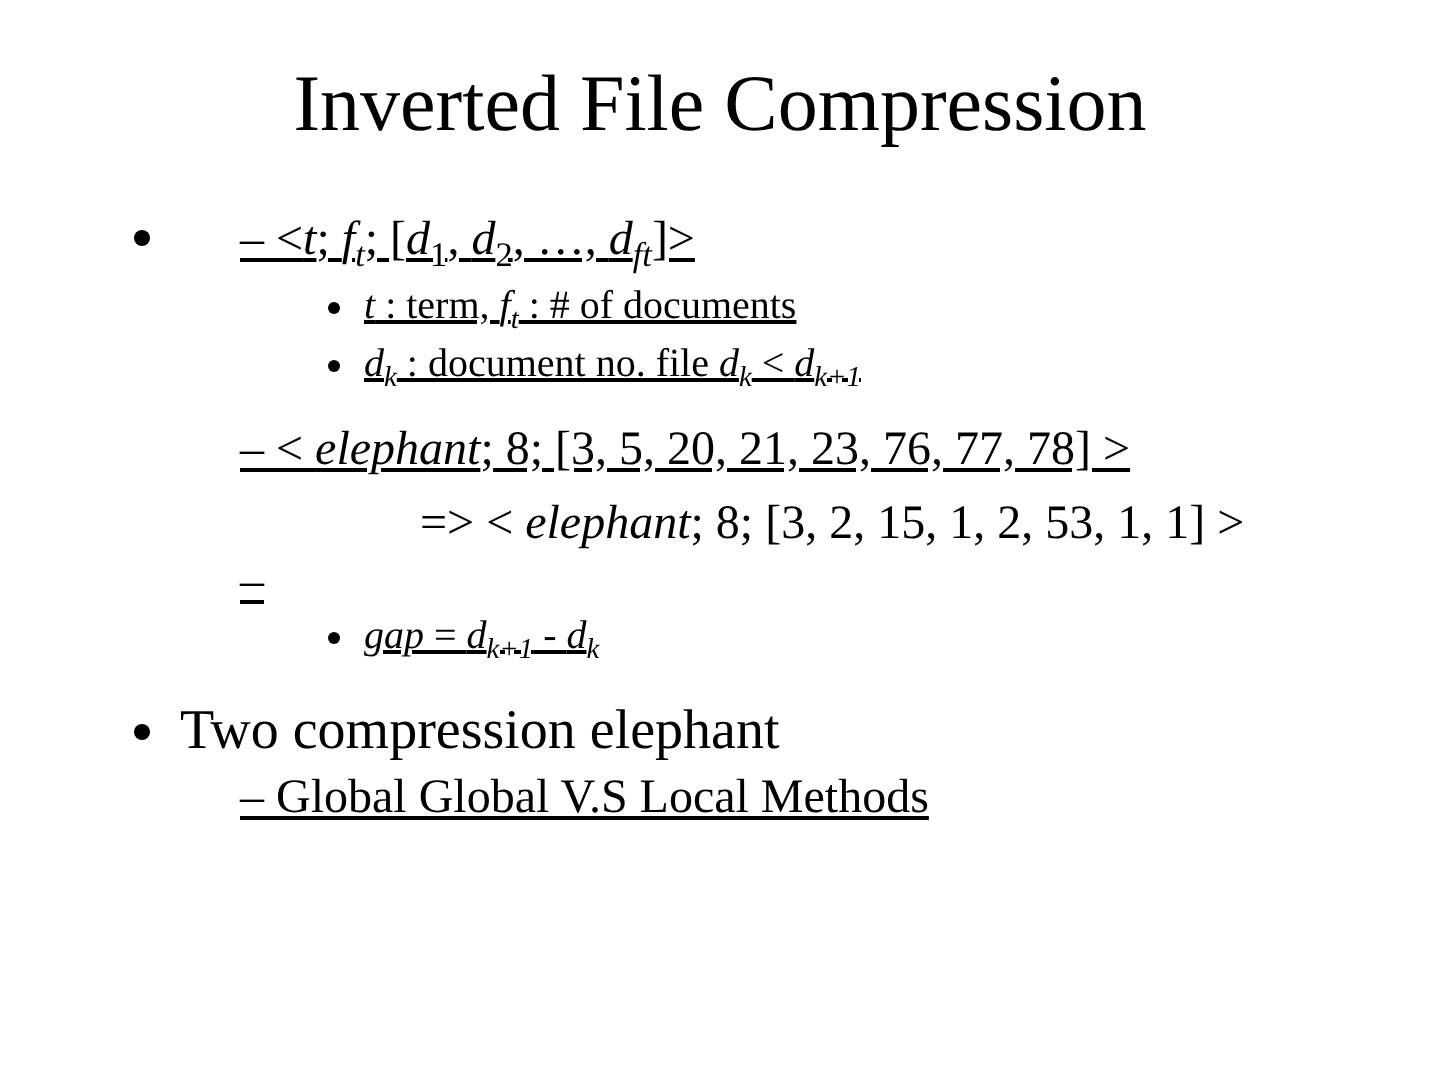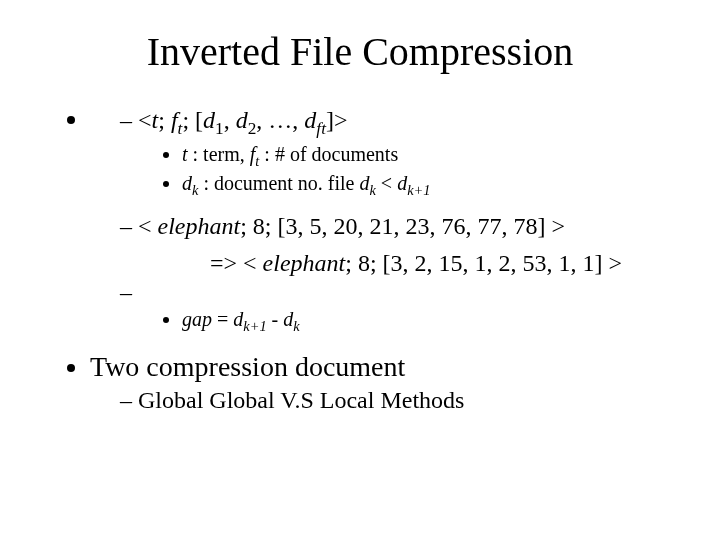--- a/index.html
+++ b/index.html
@@ -37,20 +37,21 @@
     list-style: none;
     padding-left: 30px;
     margin: 4px 0 10px 0;
     font-size: 24px;
   }
   ul.level2 > li::before {
     content: "– ";
   }
   ul.level2 > li {
     margin-bottom: 2px;
+    text-decoration: underline;
   }
   ul.level3 {
     list-style: disc;
     padding-left: 50px;
     margin: 4px 0 14px 0;
     font-size: 20px;
   }
   ul.level3 > li {
     margin-bottom: 2px;
     margin-left: 12px;
@@ -113,21 +114,21 @@
           <ul class="level3" style="margin-top:2px;">
             <li>
               <span class="italic">gap</span><span> = </span><span class="italic">d</span><span class="sub">k+1</span><span class="italic"> - </span><span class="italic">d</span><span class="sub">k</span>
             </li>
           </ul>
         </li>
       </ul>
     </li>
 
     <li class="spacer-top">
-      <span>Two compression document</span>
+      <span>Two compression elephant</span>
       <ul class="level2">
         <li>
           <span>Global Global  V.S  Local Methods</span>
         </li>
       </ul>
     </li>
 
   </ul>
 
 </div>

